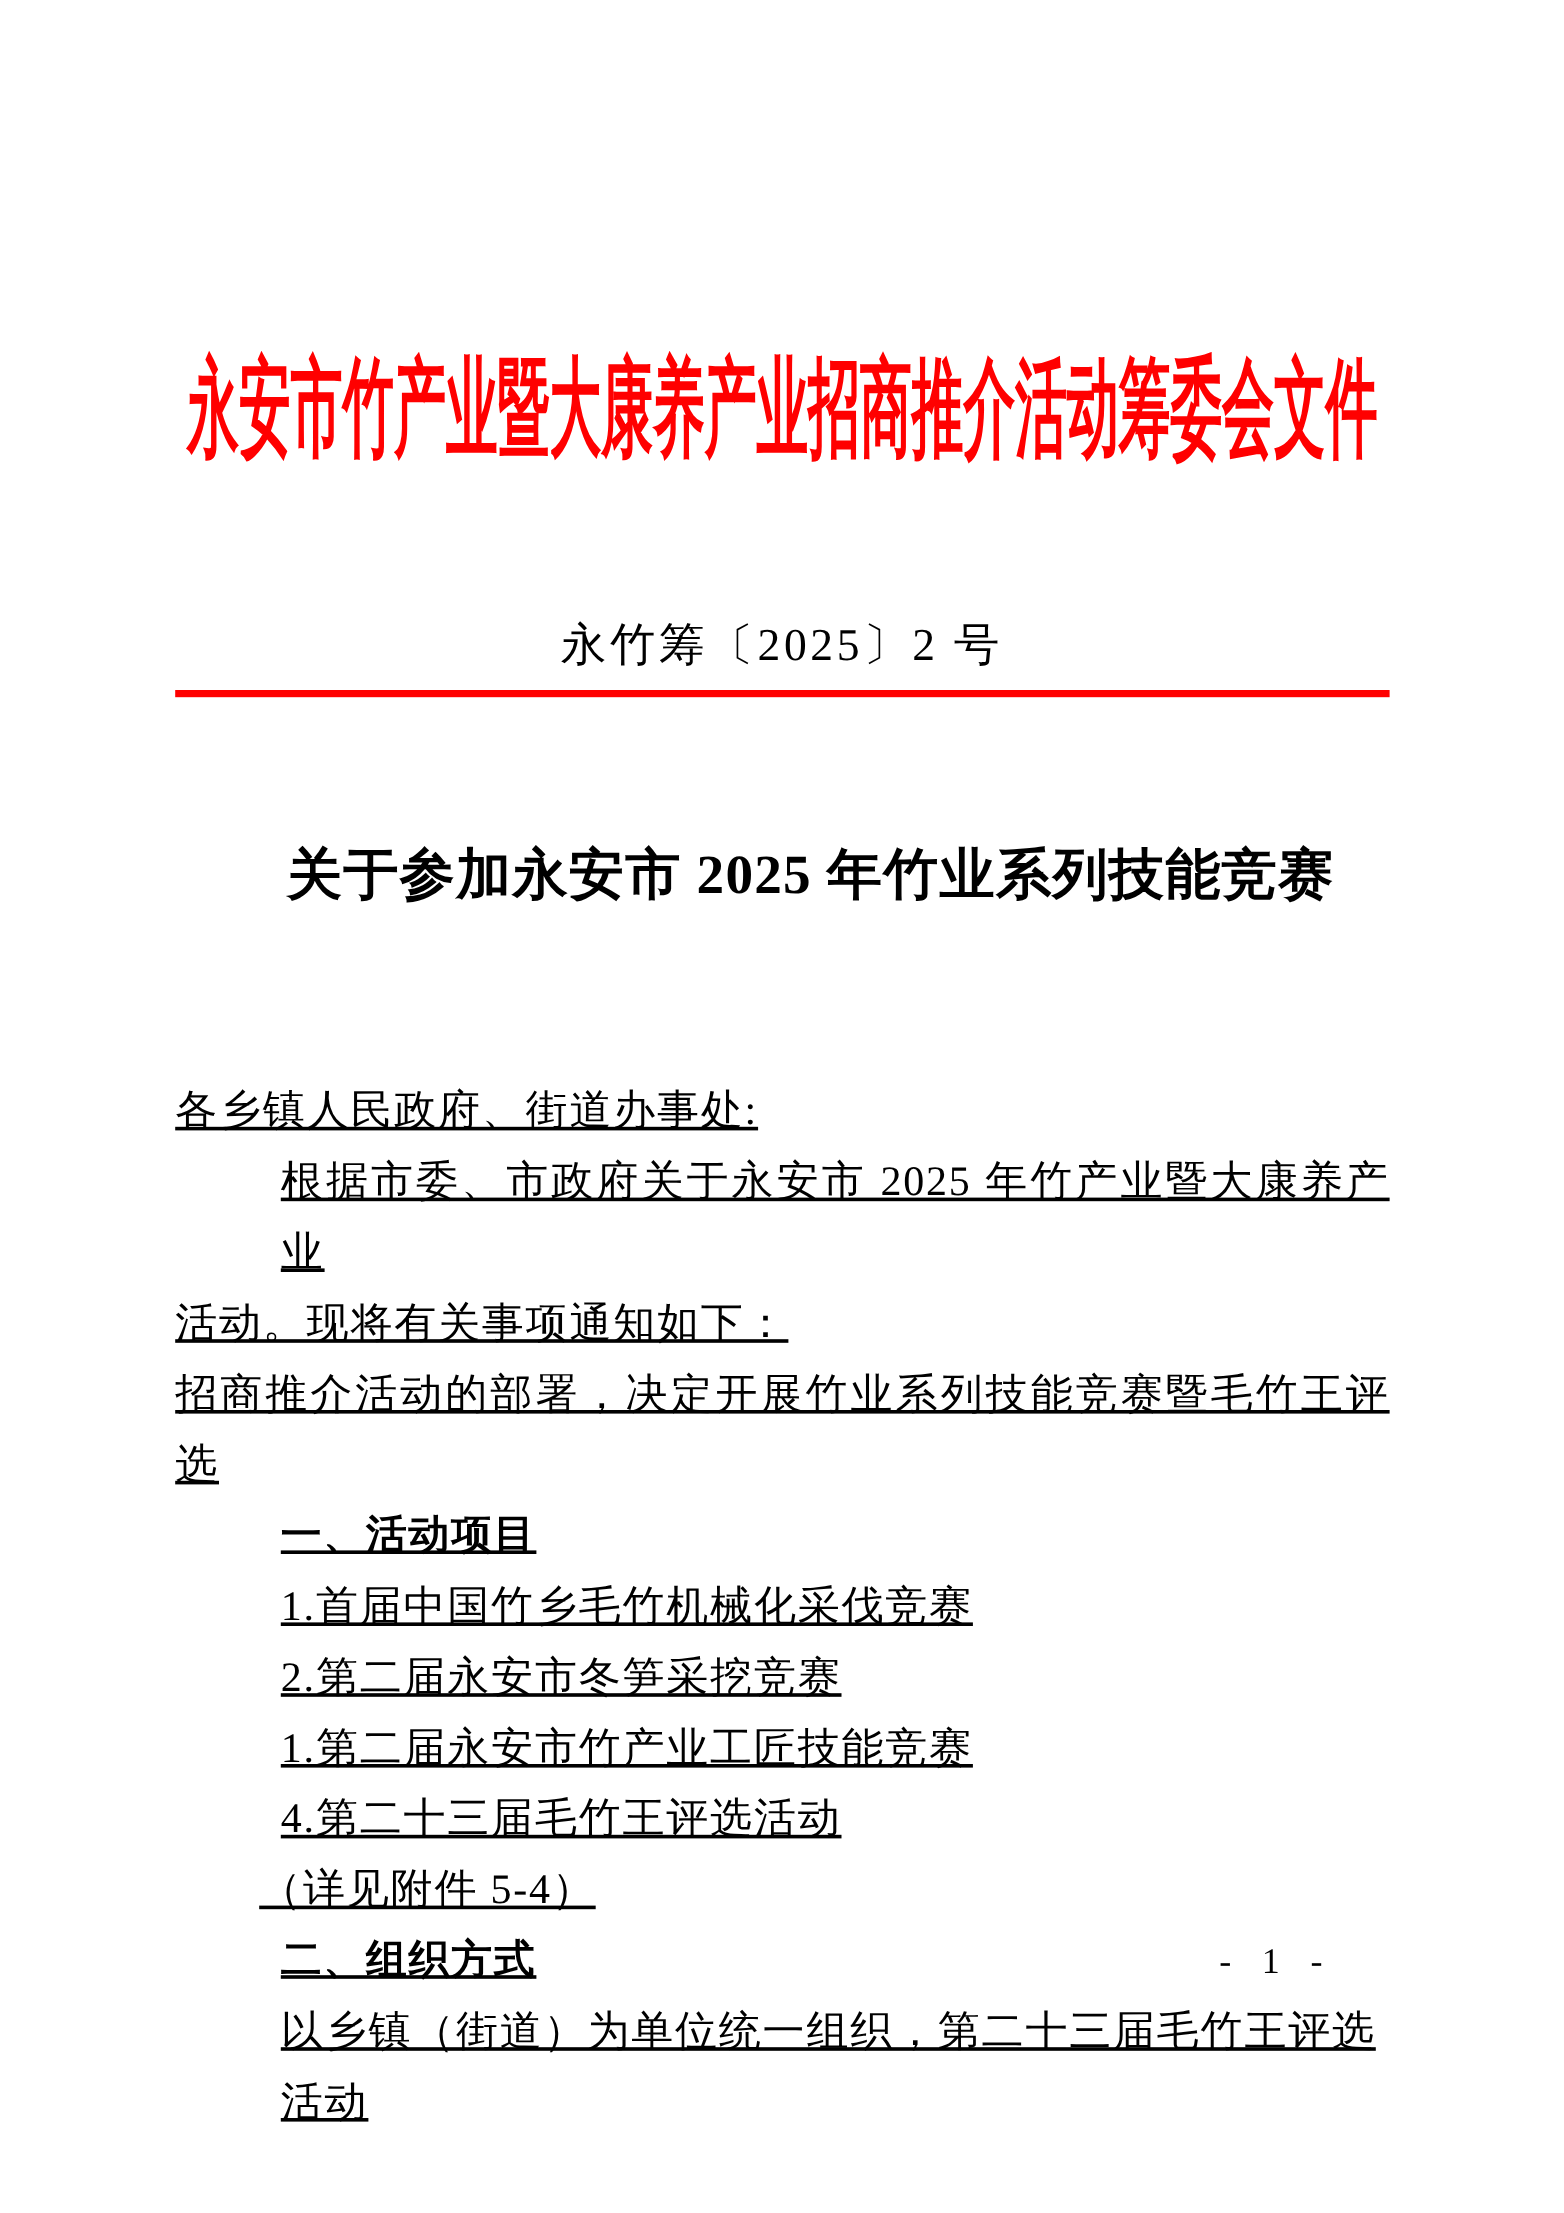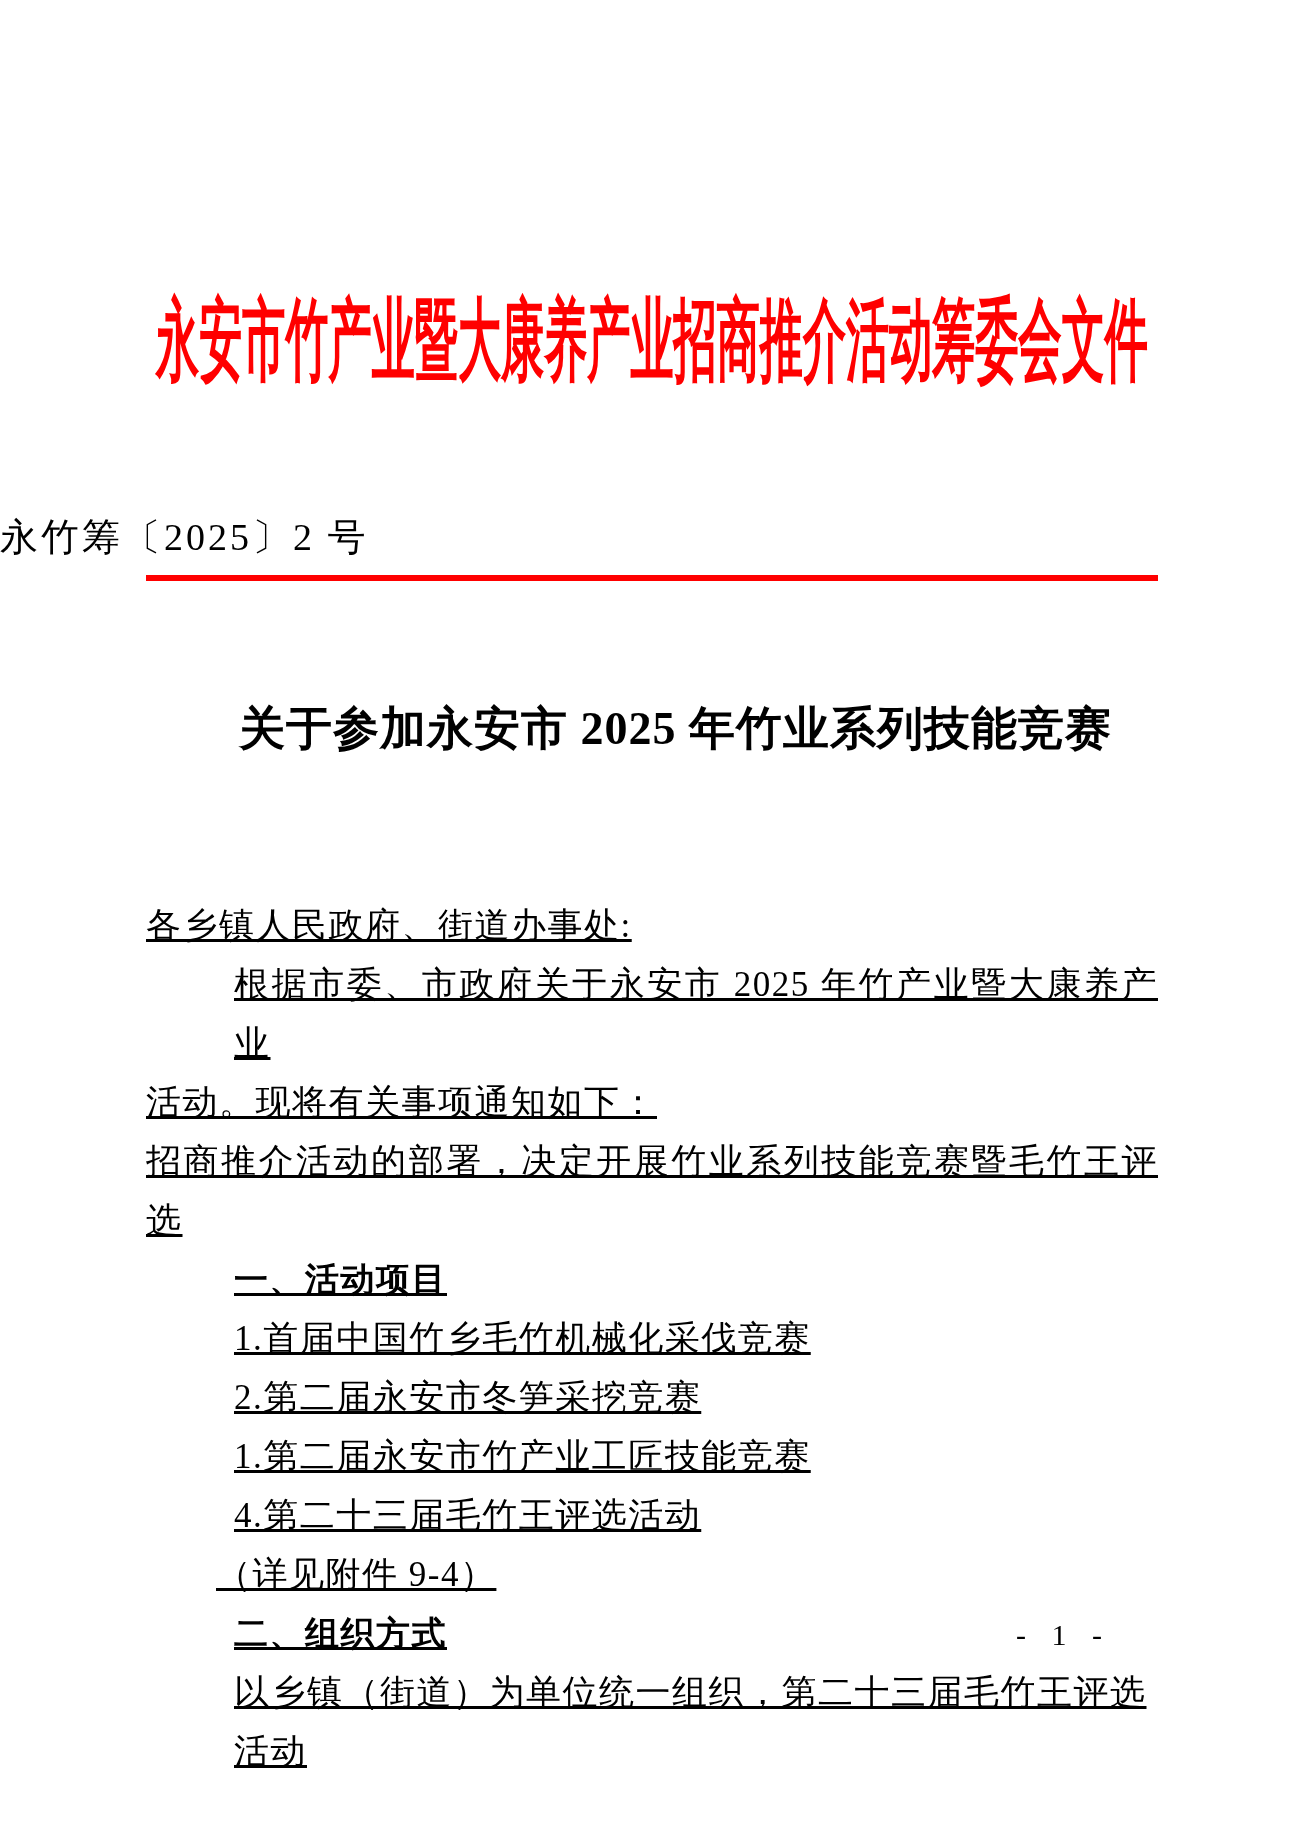--- a/index.html
+++ b/index.html
@@ -35,21 +35,21 @@
     transform: scale(0.98, 2.05);
     transform-origin: center center;
     letter-spacing: 0;
   }
   
   .doc-number {
     position: absolute;
     top: 512px;
     left: 0;
     width: 100%;
-    text-align: left;
+    text-align: center;
     font-size: 38px;
     letter-spacing: 3px;
   }
   
   .red-line {
     position: absolute;
     top: 575px;
     left: 146px;
     width: 1012px;
     height: 6px;
@@ -120,20 +120,20 @@
   <div class="body-block">
     <div class="line">各乡镇人民政府、街道办事处:</div>
     <div class="line indent justify">根据市委、市政府关于永安市 2025 年竹产业暨大康养产业</div>
     <div class="line">活动。现将有关事项通知如下：</div>
     <div class="line justify">招商推介活动的部署，决定开展竹业系列技能竞赛暨毛竹王评选</div>
     <div class="line indent heading">一、活动项目</div>
     <div class="line indent">1.首届中国竹乡毛竹机械化采伐竞赛</div>
     <div class="line indent">2.第二届永安市冬笋采挖竞赛</div>
     <div class="line indent">1.第二届永安市竹产业工匠技能竞赛</div>
     <div class="line indent">4.第二十三届毛竹王评选活动</div>
-    <div class="line attach-indent">（详见附件 9-4）</div>
+    <div class="line attach-indent">（详见附件 5-4）</div>
     <div class="line indent heading">二、组织方式</div>
     <div class="line indent">以乡镇（街道）为单位统一组织，第二十三届毛竹王评选活动</div>
   </div>
 
   <div class="page-number">- 1 -</div>
 
 </div>
 
 </body></html>

